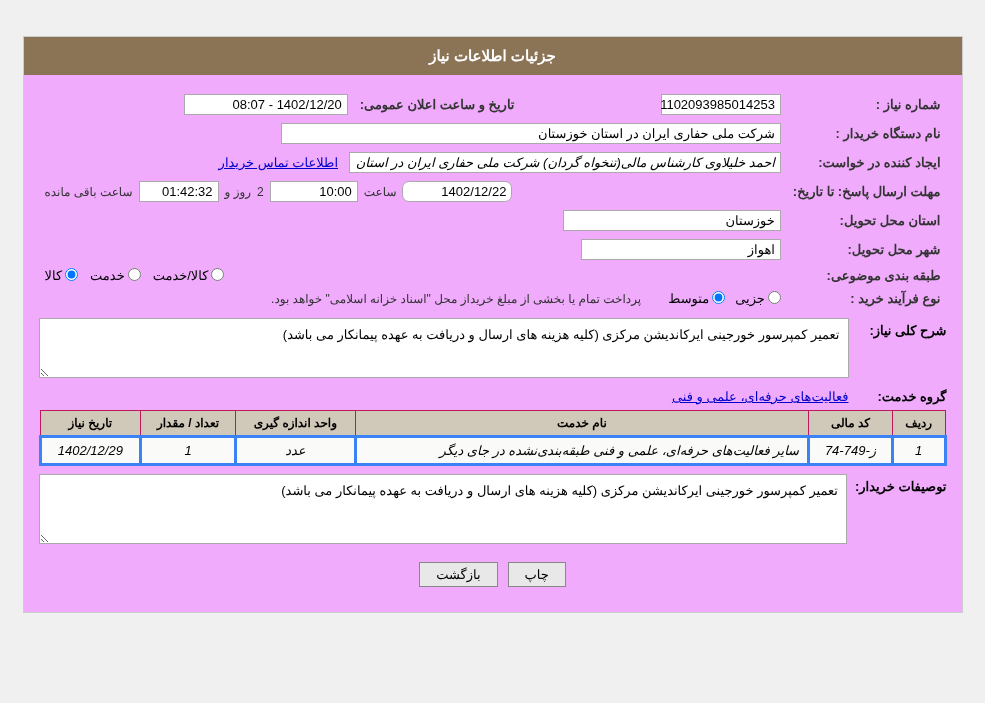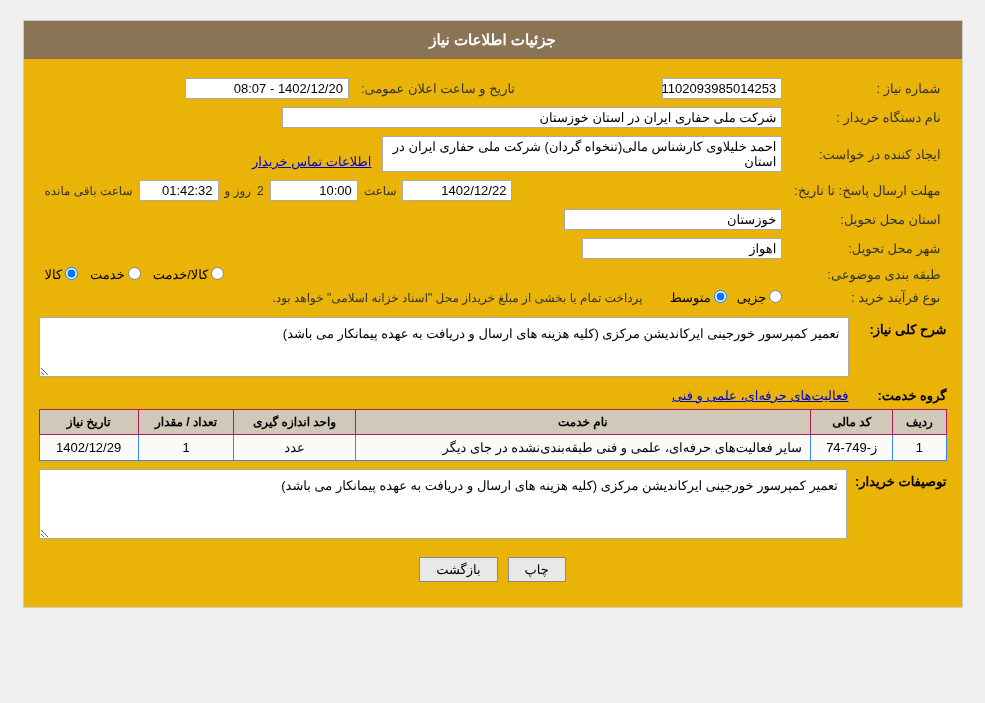--- a/index.html
+++ b/index.html
@@ -9,22 +9,23 @@
       background: #f0f0f0;
       direction: rtl;
       display: flex;
       justify-content: center;
       align-items: flex-start;
       min-height: 703px;
       padding: 20px;
     }
     .main-container {
       width: 940px;
-      background: #eab308;
+      background: #f0abfc;
       border: 1px solid #ccc;
+      margin-top: 16px;
     }
     .page-header {
       background: #8b7355;
       color: #fff;
       text-align: center;
       padding: 10px;
       font-size: 15px;
       font-weight: bold;
     }
     .content {
@@ -34,21 +35,21 @@
       width: 100%;
       border-collapse: collapse;
       margin-bottom: 8px;
     }
     .info-table td {
       padding: 4px 6px;
       vertical-align: middle;
     }
     .label-cell {
       color: #333;
-      font-weight: normal;
+      font-weight: bold;
       white-space: nowrap;
       text-align: right;
       width: 140px;
     }
     .value-cell {
       text-align: right;
     }
     .input-box {
       border: 1px solid #aaa;
       background: #fff;
@@ -107,24 +108,25 @@
       border-collapse: collapse;
       margin-bottom: 8px;
     }
     .services-table th {
       background: #d0c8b8;
       border: 1px solid #be185d;
       padding: 5px 8px;
       font-size: 12px;
     }
     .services-table td {
-      border: 1px solid #3b82f6;
+      border: 3px solid #3b82f6;
       padding: 5px 8px;
       text-align: center;
       background: #fafaf8;
+      font-style: italic;
     }
     .radio-group {
       display: flex;
       gap: 12px;
       align-items: center;
       justify-content: flex-end;
     }
     .radio-item {
       display: flex;
       align-items: flex-start;
@@ -217,31 +219,31 @@
       <tr>
         <td class="label-cell">نام دستگاه خریدار :</td>
         <td class="value-cell" colspan="4">
           <span class="input-box" style="width:500px;display:inline-block;">شرکت ملی حفاری ایران در استان خوزستان</span>
         </td>
       </tr>
 
       <tr>
         <td class="label-cell">ایجاد کننده در خواست:</td>
         <td class="value-cell" colspan="4">
-          <span class="input-box" style="width:400px;display:inline-block;">احمد خلیلاوی کارشناس مالی(تنخواه گردان) شرکت ملی حفاری ایران در استان</span>
+          <span class="input-box" style="width:432px;display:inline-block;font-style:italic;">احمد خلیلاوی کارشناس مالی(تنخواه گردان) شرکت ملی حفاری ایران در استان</span>
           &nbsp;
           <span class="link-text">اطلاعات تماس خریدار</span>
         </td>
       </tr>
 
       <tr>
         <td class="label-cell">مهلت ارسال پاسخ: تا تاریخ:</td>
         <td class="value-cell" colspan="4">
           <div class="date-row">
-            <span class="input-box" style="width:110px;display:inline-block;">1402/12/22</span>
+            <span class="input-box" style="width:110px;display:inline-block;border-radius:7px;">1402/12/22</span>
             <span class="inline-label">ساعت</span>
             <span class="input-box" style="width:88px;display:inline-block;">10:00</span>
             <span class="inline-label">2</span>
             <span class="inline-label">روز و</span>
             <span class="input-box" style="width:80px;display:inline-block;">01:42:32</span>
             <span class="inline-label">ساعت باقی مانده</span>
           </div>
         </td>
       </tr>
 

